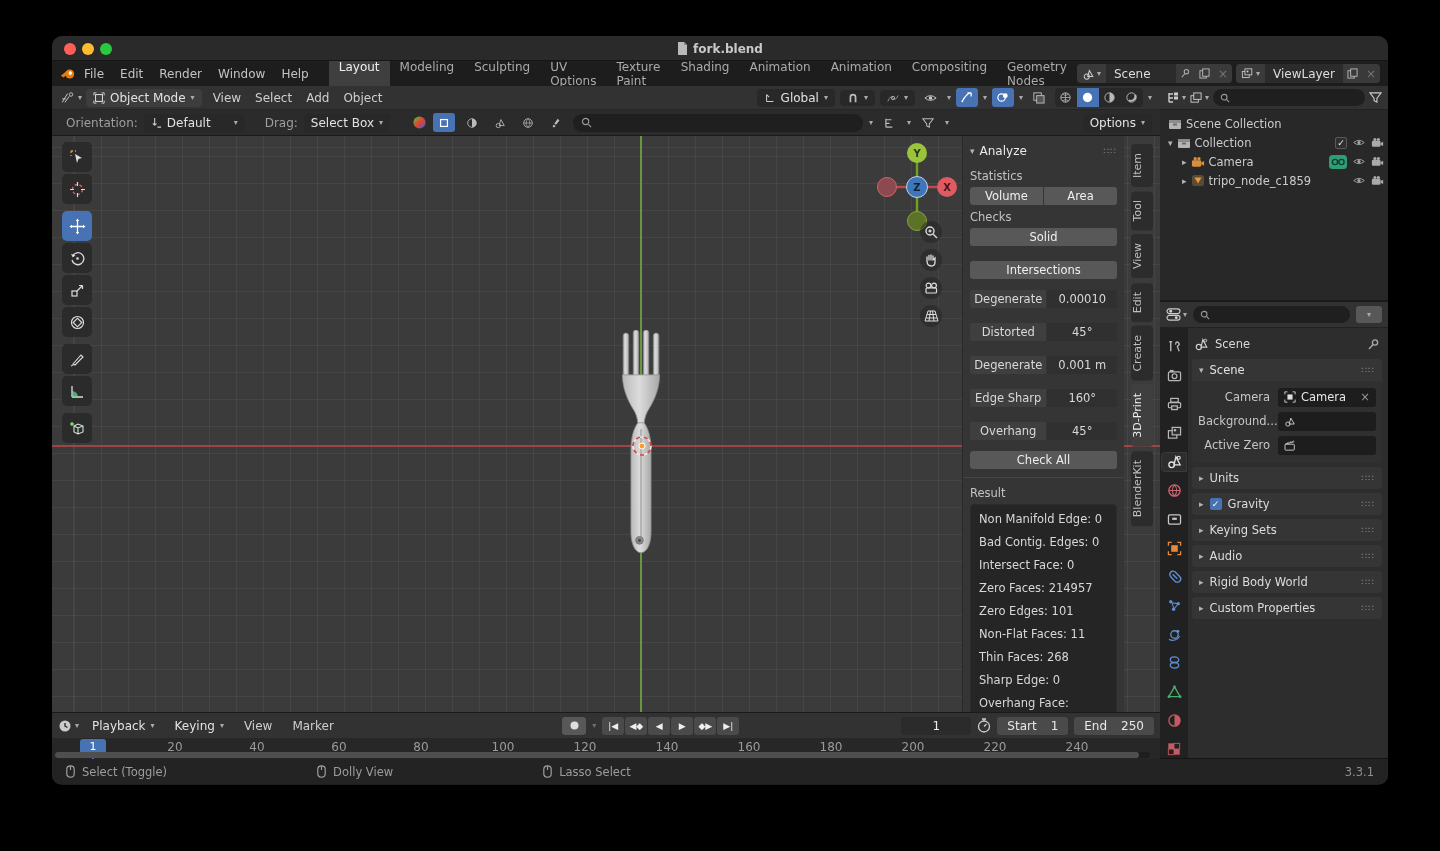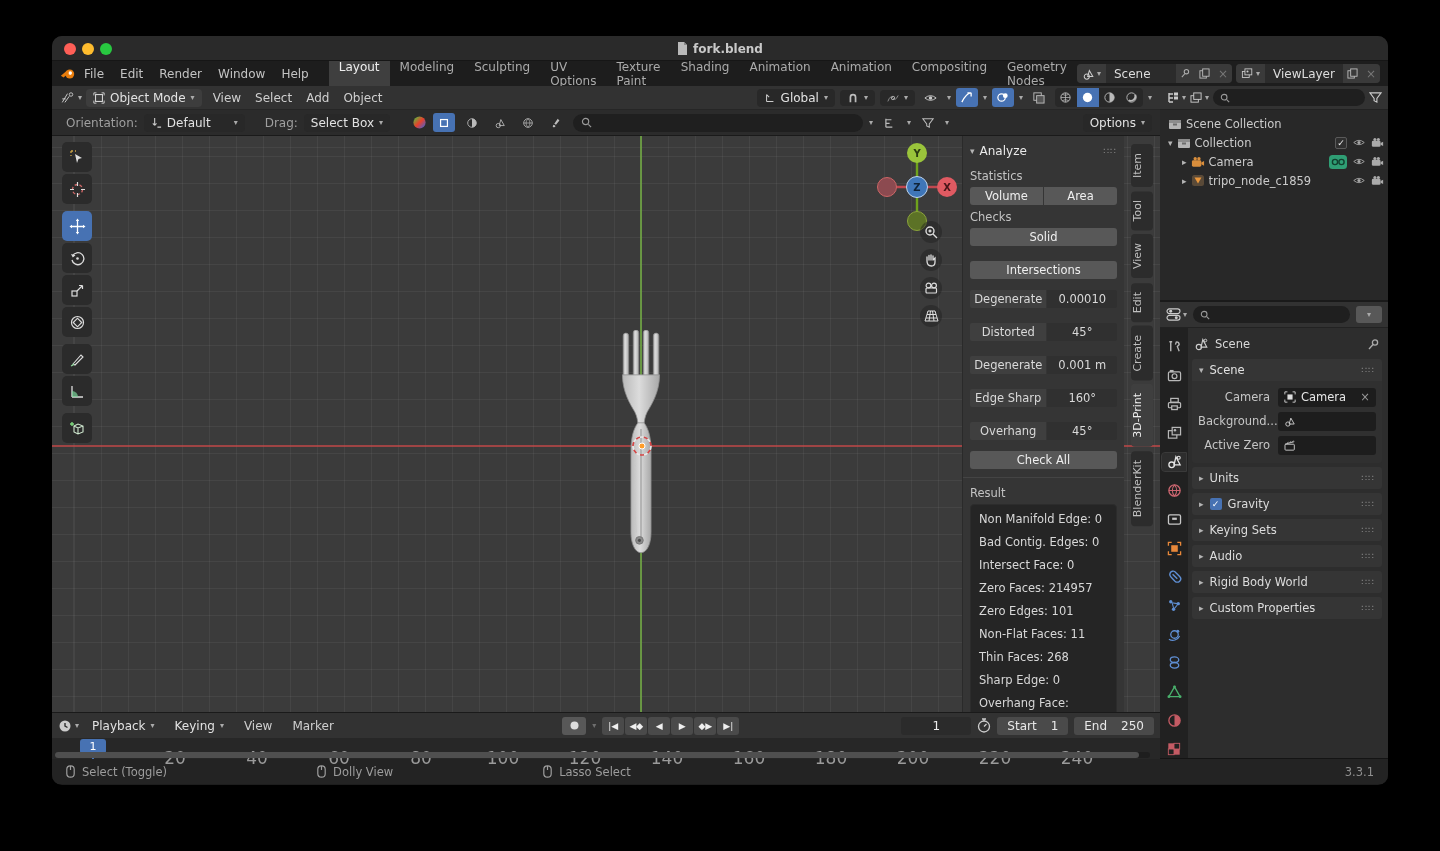--- a/index.html
+++ b/index.html
@@ -96,21 +96,21 @@
 
   
   .timeline { height:46px; background:#2e2e2e; border-top:1px solid #1a1a1a; }
   .tl-header { height:25px; display:flex; align-items:center; gap:6px; padding:0 6px; color:#cfcfcf; font-size:12px; background:#323232; }
   .tl-right { margin-left:auto; display:flex; align-items:center; gap:6px; }
   .transport { display:flex; gap:1px; }
   .transport .btn { width:22px; font-size:9px; background:#4a4a4a; }
   .tl-field { background:#2b2b2b; border-radius:3px; height:18px; display:flex; align-items:center; justify-content:center; color:#eee; width:70px; }
   .tl-startend { background:#4a4a4a; border-radius:3px; height:18px; display:flex; align-items:center; gap:14px; padding:0 10px; color:#e8e8e8; }
   .tl-ruler { position:relative; height:21px; background:#272727; }
-  .tl-ticks span { position:absolute; top:2px; transform:translateX(-50%); color:#9a9a9a; font-size:17px;margin-top:8px; }
+  .tl-ticks span { position:absolute; top:2px; transform:translateX(-50%); color:#9a9a9a; font-size:12px; }
   .tl-ticks span:nth-of-type(1){left:123px}.tl-ticks span:nth-of-type(2){left:205px}
   .tl-ticks span:nth-of-type(3){left:287px}.tl-ticks span:nth-of-type(4){left:369px}
   .tl-ticks span:nth-of-type(5){left:451px}.tl-ticks span:nth-of-type(6){left:533px}
   .tl-ticks span:nth-of-type(7){left:615px}.tl-ticks span:nth-of-type(8){left:697px}
   .tl-ticks span:nth-of-type(9){left:779px}.tl-ticks span:nth-of-type(10){left:861px}
   .tl-ticks span:nth-of-type(11){left:943px}.tl-ticks span:nth-of-type(12){left:1025px}
   .frame-badge { position:absolute; left:28px; top:1px; width:26px; height:15px; background:#4772b3; border-radius:3px; color:#fff; font-size:11px; display:flex; align-items:center; justify-content:center; }
   .playhead { position:absolute; left:40px; top:16px; bottom:0; width:2px; background:#4772b3; }
   .tl-scroll { position:absolute; left:3px; right:10px; bottom:1px; height:6px; background:#1e1e1e; border-radius:3px; }
   .tl-thumb { position:absolute; left:0; width:99%; height:6px; background:#4f4f4f; border-radius:3px; }

